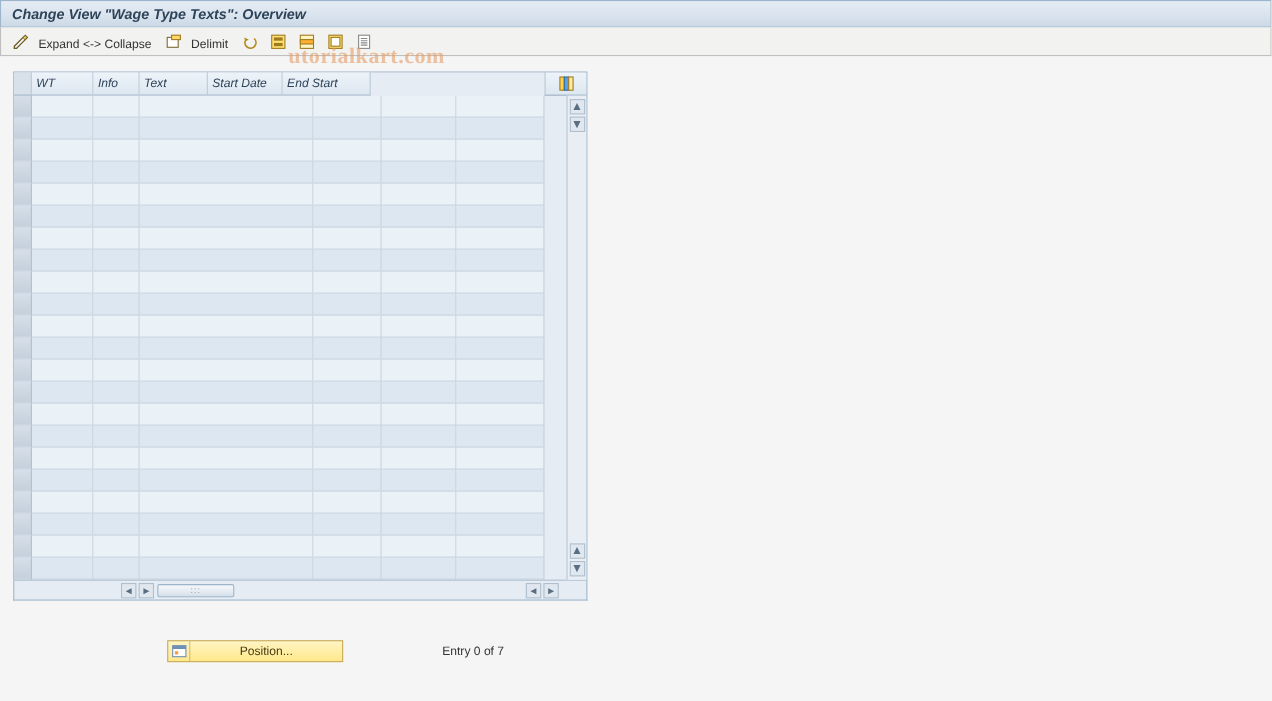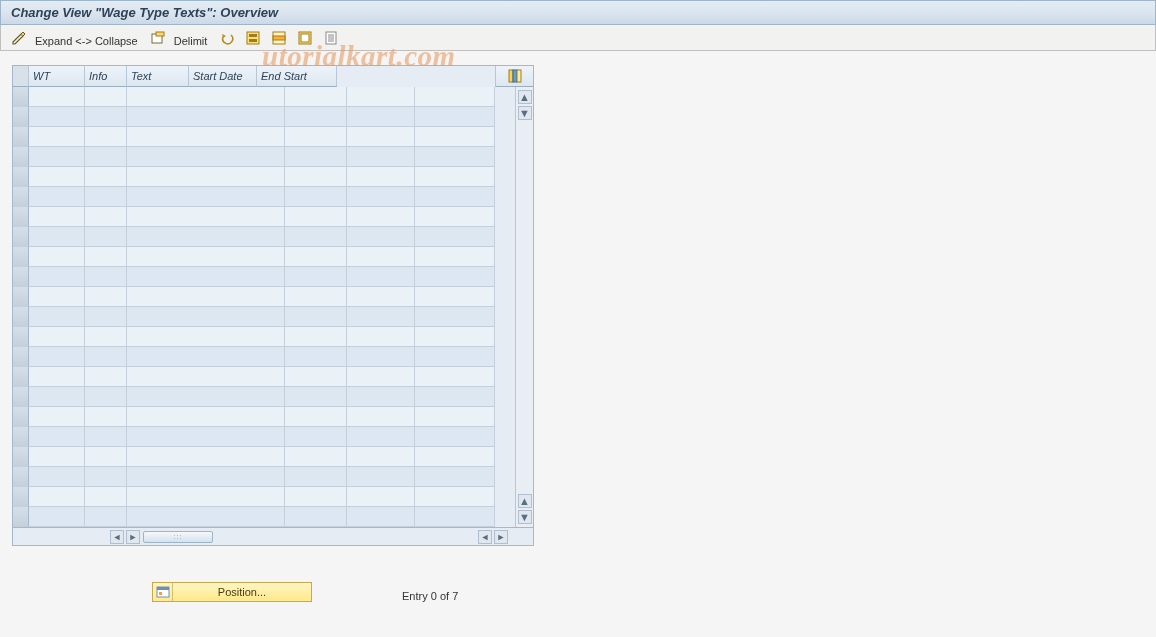--- a/index.html
+++ b/index.html
@@ -142,21 +142,21 @@
     .hscroll-row .hthumb{
       width:70px;height:12px;background:linear-gradient(to bottom,#f5f8fb,#d7e1eb);
       border:1px solid #9db5ca;border-radius:2px;margin:0 2px;display:flex;align-items:center;justify-content:center;color:#8fa3b7;font-size:8px;letter-spacing:1px;
     }
     .hscroll-row .htrack{ flex:1;}
     
     .footer {
       margin-top:36px;
       padding-left:140px;
       display:flex;
-      align-items:flex-end;
+      align-items:center;
       gap:90px;
     }
     .position-btn{
       width:160px;height:20px;
       display:flex;align-items:center;
       background:linear-gradient(to bottom,#fff5c4,#ffe98a);
       border:1px solid #c9a94e;
       cursor:pointer;
     }
     .position-btn .picn{
@@ -164,27 +164,26 @@
       border-right:1px solid #d6be75;
     }
     .position-btn .plbl{
       flex:1;text-align:center;color:#4a3a10;font-size:11px;
     }
     .entry-status{ color:#333; font-size:11px;}
     
     .watermark{
       position:absolute;
       top:40px; left:262px;
-      font-size:29px;
+      font-size:20px;
       font-weight:bold;
       color: rgba(230,155,100,0.6);
       letter-spacing:0.5px;
       pointer-events:none;
       font-family: Georgia, serif;
-      font-style: italic;
     }
   </style>
 </head>
 <body>
 
 <div class="titlebar">Change View "Wage Type Texts": Overview</div>
 
 <div class="toolbar">
   <span class="btn-icon">
     <svg width="16" height="14" viewBox="0 0 16 14">

